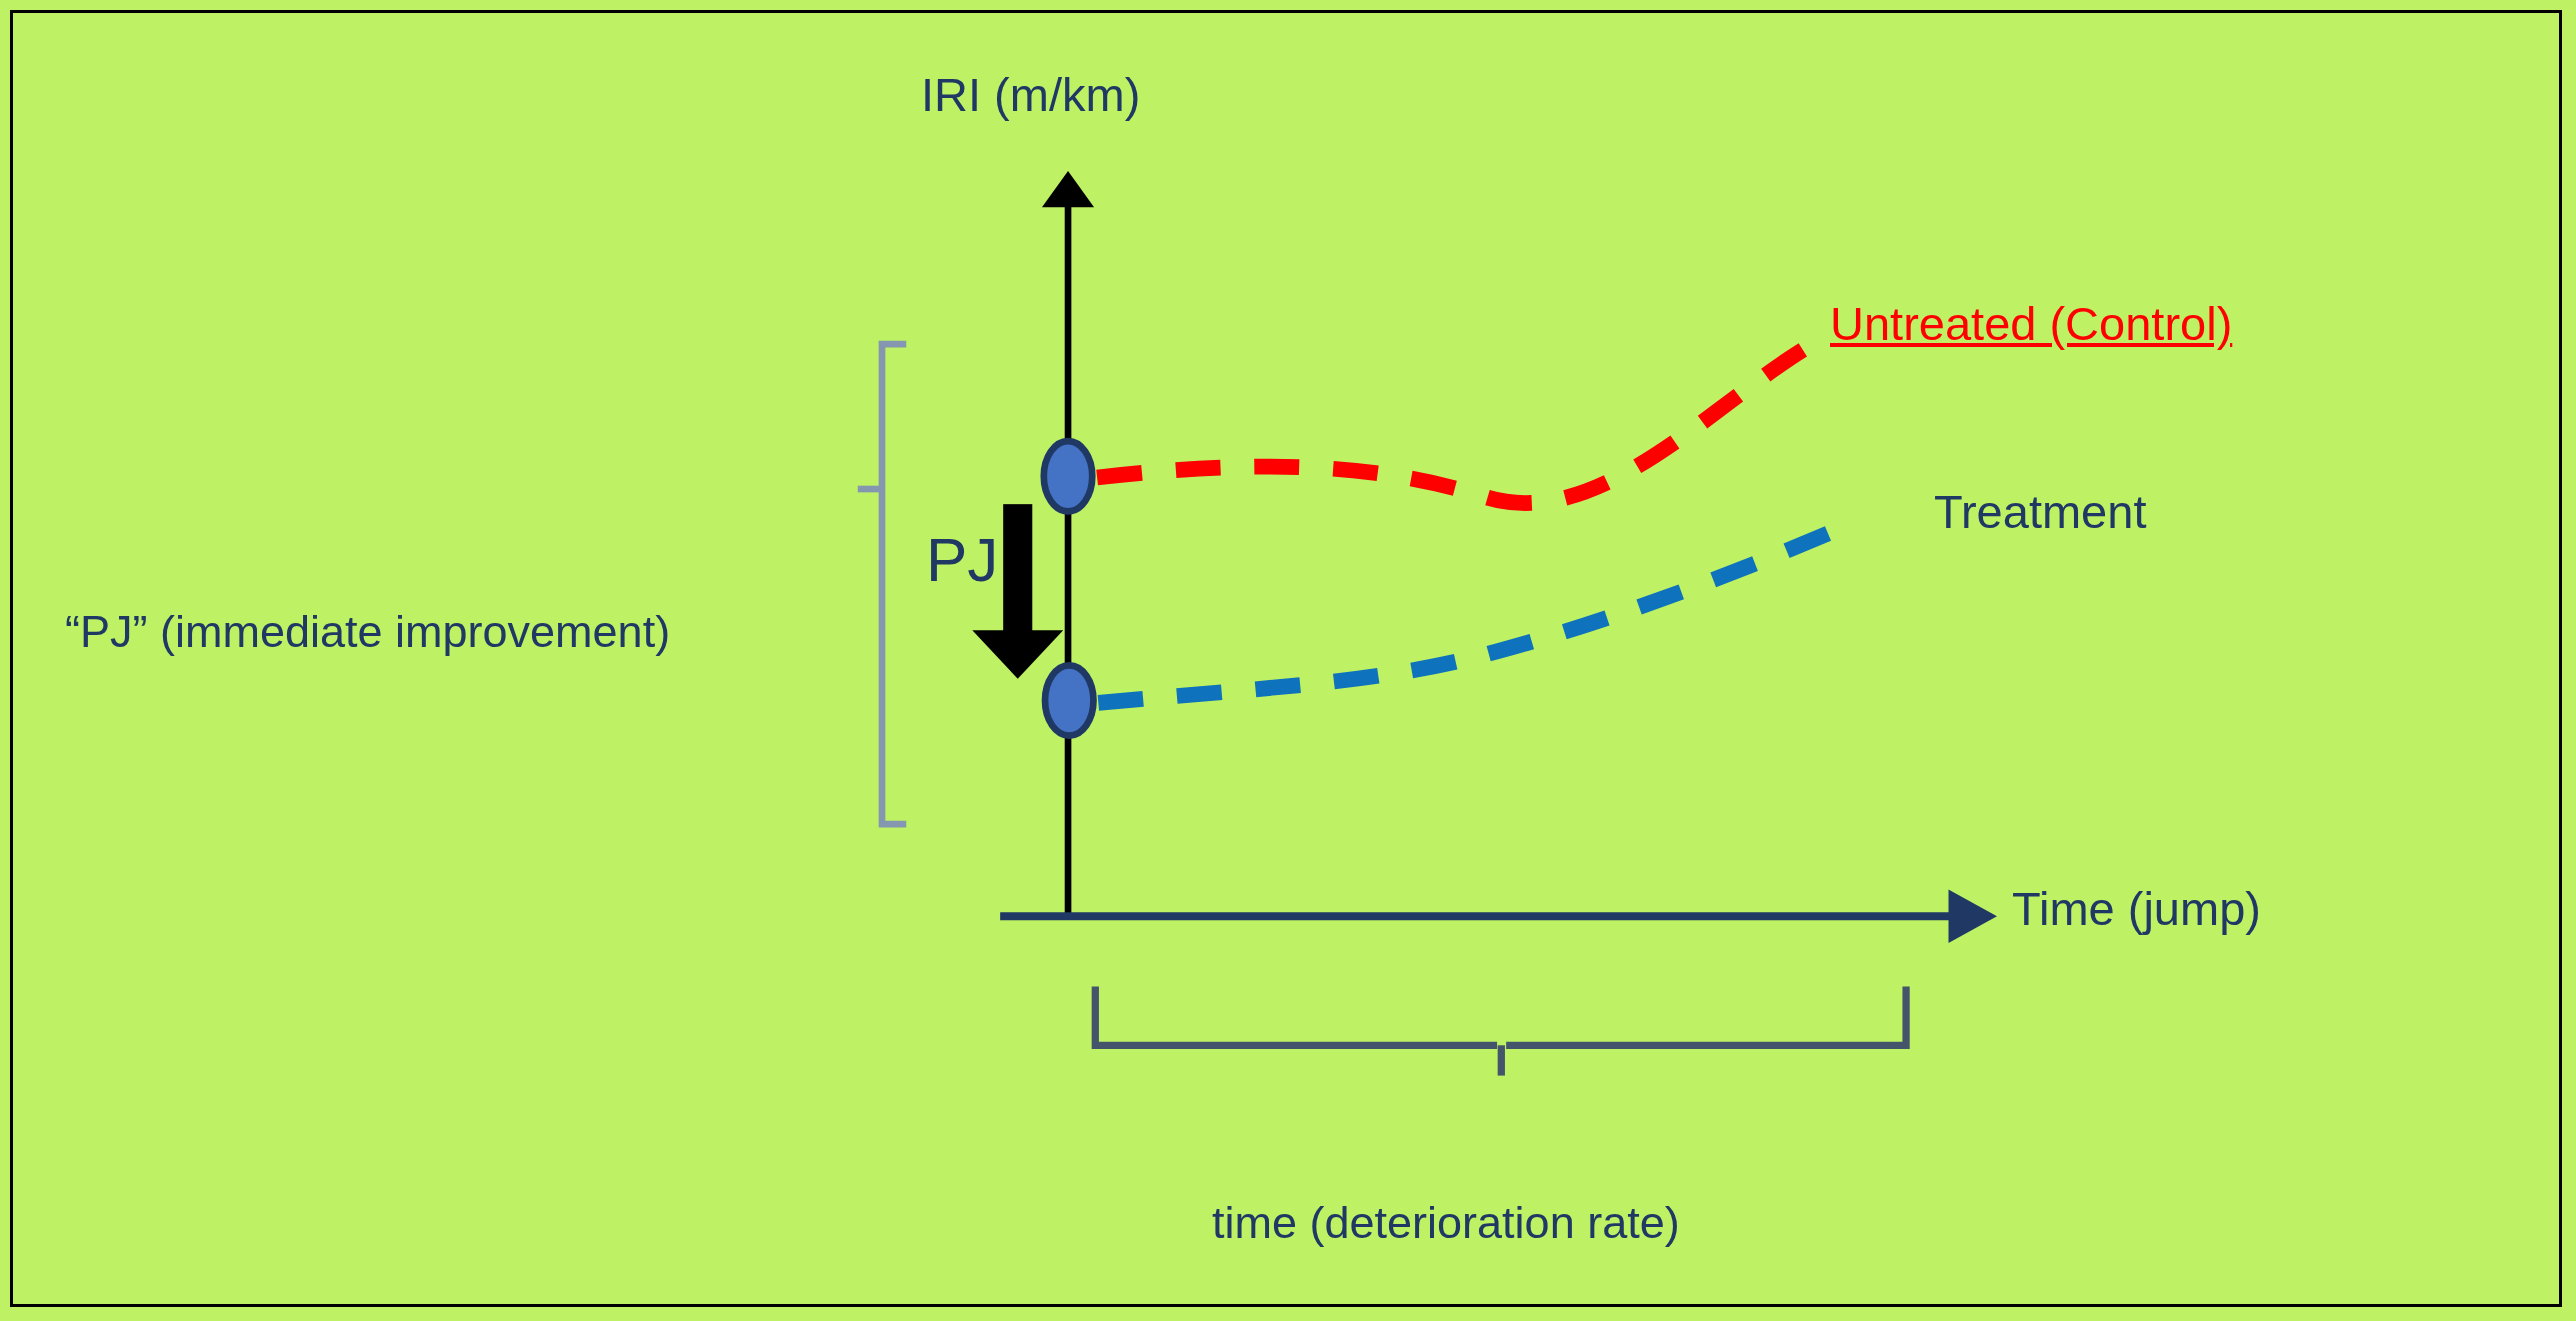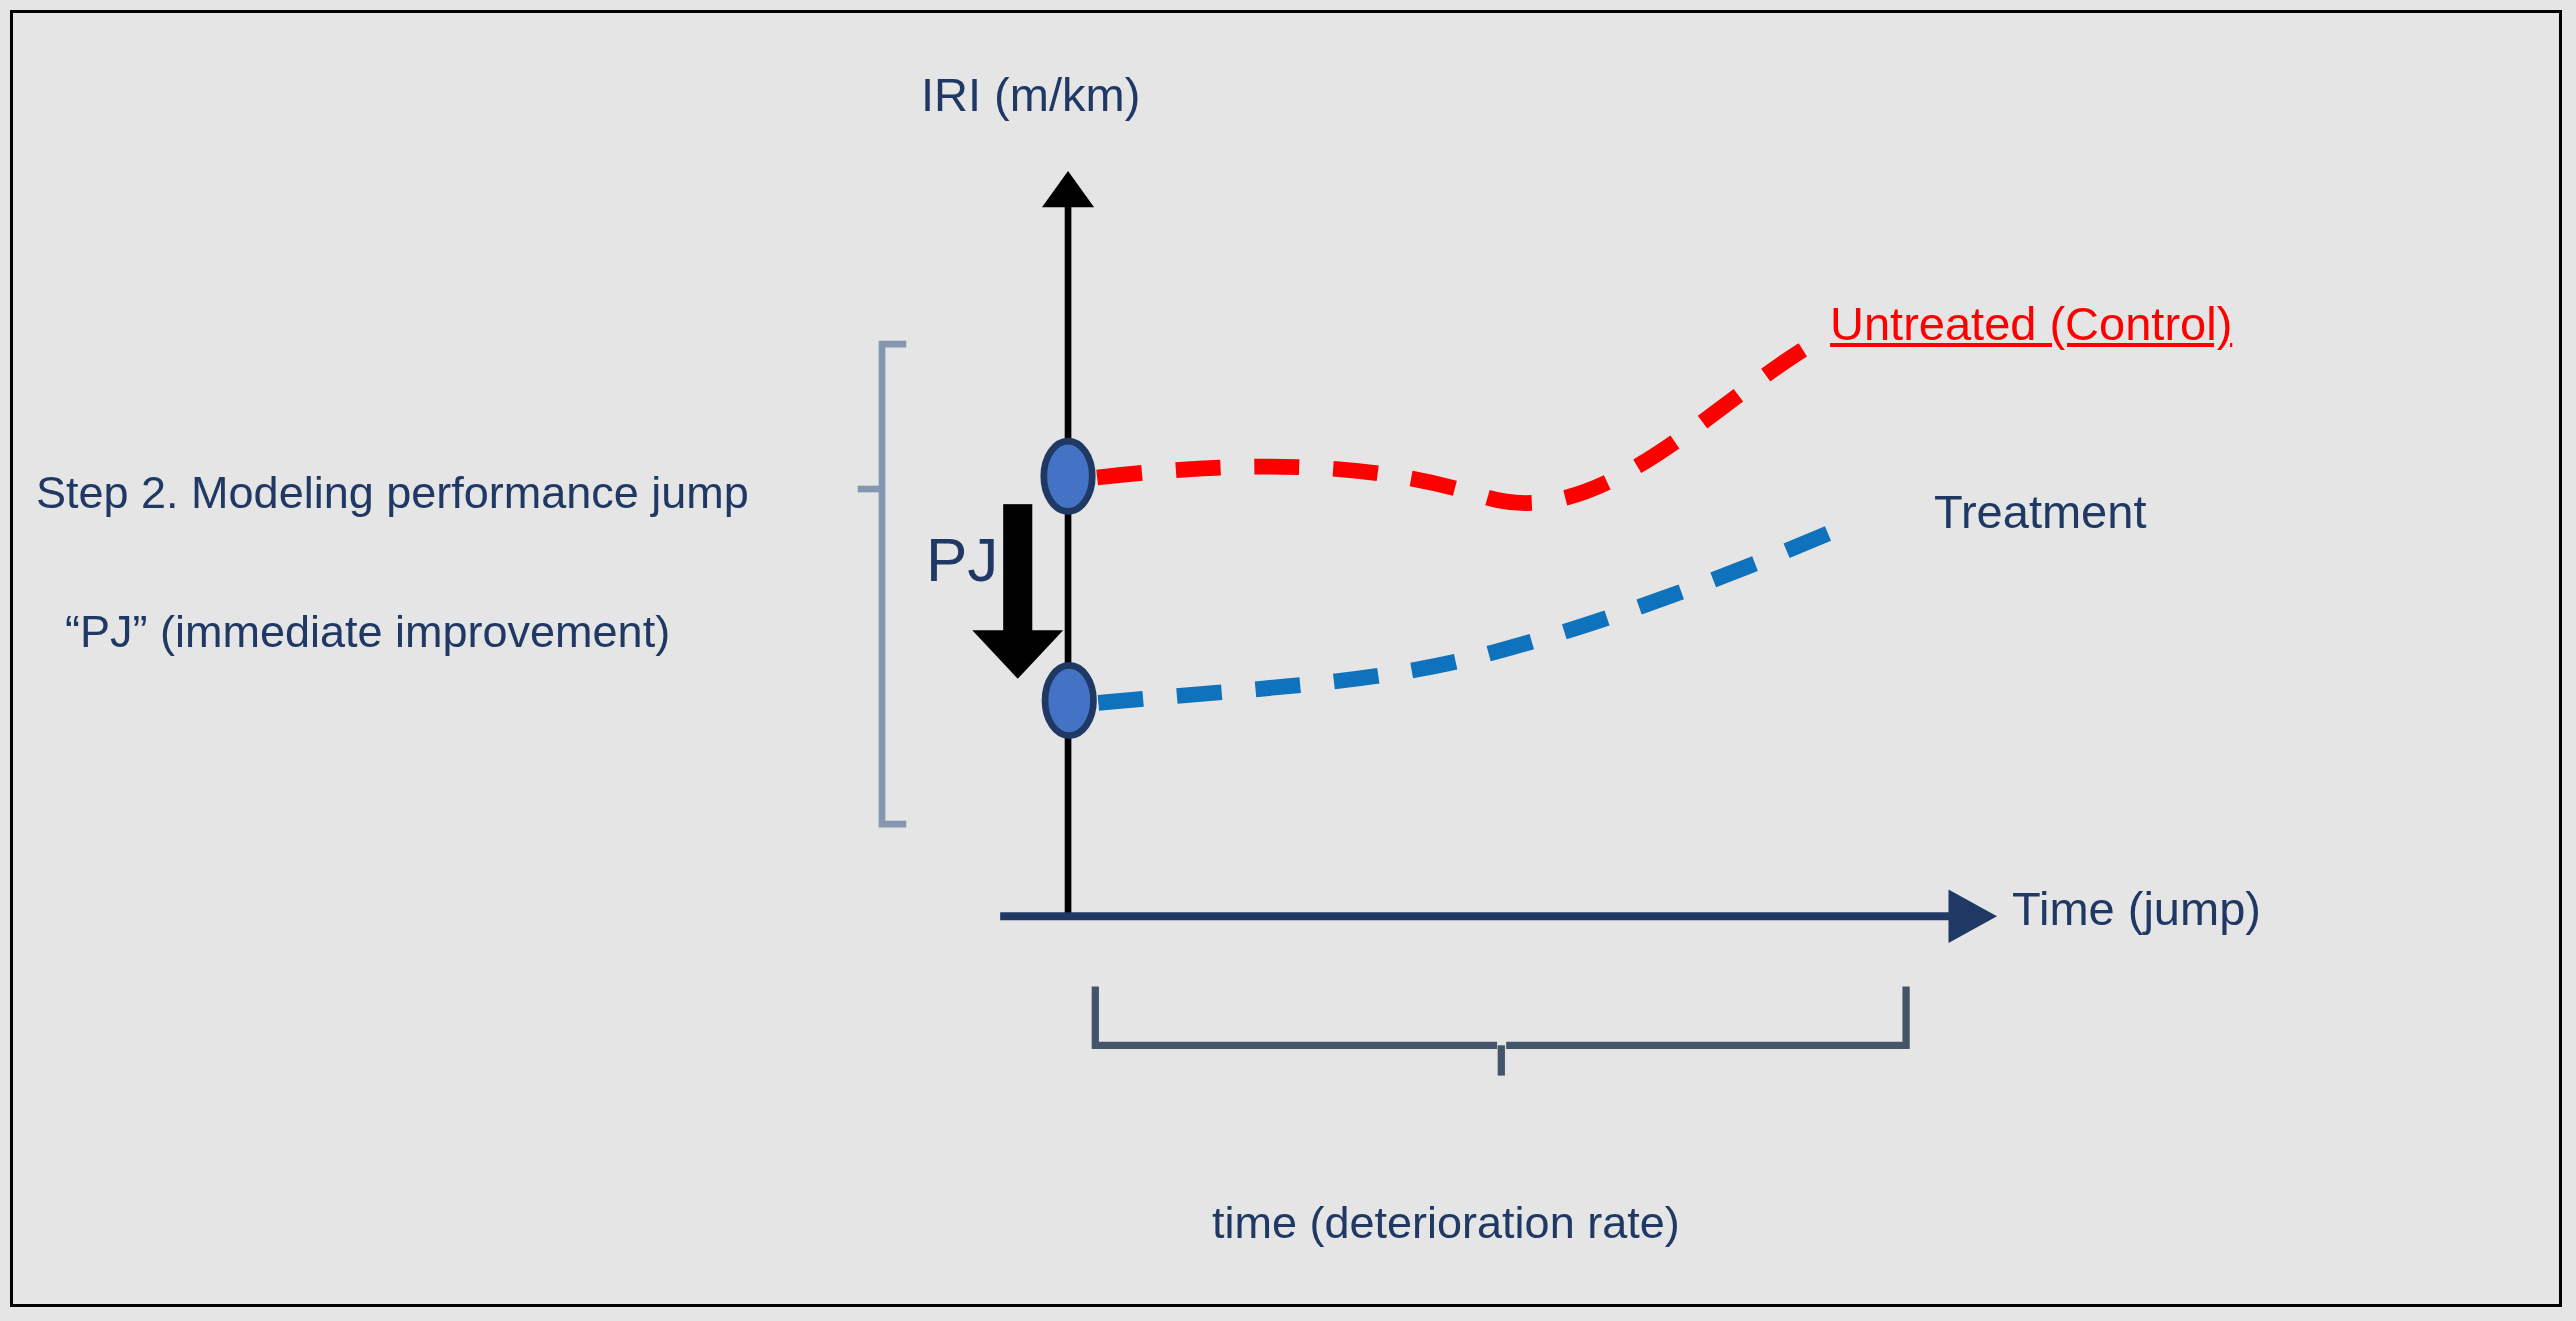--- a/index.html
+++ b/index.html
@@ -8,21 +8,21 @@
     padding: 0;
     background: #ffffff;
   }
   body {
     font-family: "Liberation Sans", sans-serif;
   }
   #canvas {
     position: relative;
     width: 2576px;
     height: 1321px;
-    background: #e5e5e5;
+    background: #bef264;
     overflow: hidden;
   }
   
   #frame {
     position: absolute;
     left: 9.7px;
     top: 9.7px;
     width: 2552px;
     height: 1297px;
     border: 3px solid #000000;
@@ -154,21 +154,20 @@
   <div class="txt" id="y-axis-title">IRI (m/km)</div>
 
   <div class="txt" id="x-axis-title">Time (jump)</div>
 
   <div class="txt" id="legend-untreated">Untreated (Control)</div>
 
   <div class="txt" id="legend-treatment">Treatment</div>
 
   <div class="txt" id="pj-label">PJ</div>
 
-  <div class="txt" id="step2-line1">Step 2. Modeling performance jump</div>
 
   <div class="txt" id="step2-line2">“PJ” (immediate improvement)</div>
 
 
   <div class="txt" id="step1-line2">time (deterioration rate)</div>
 
 </div>
 
 
 </body></html>

